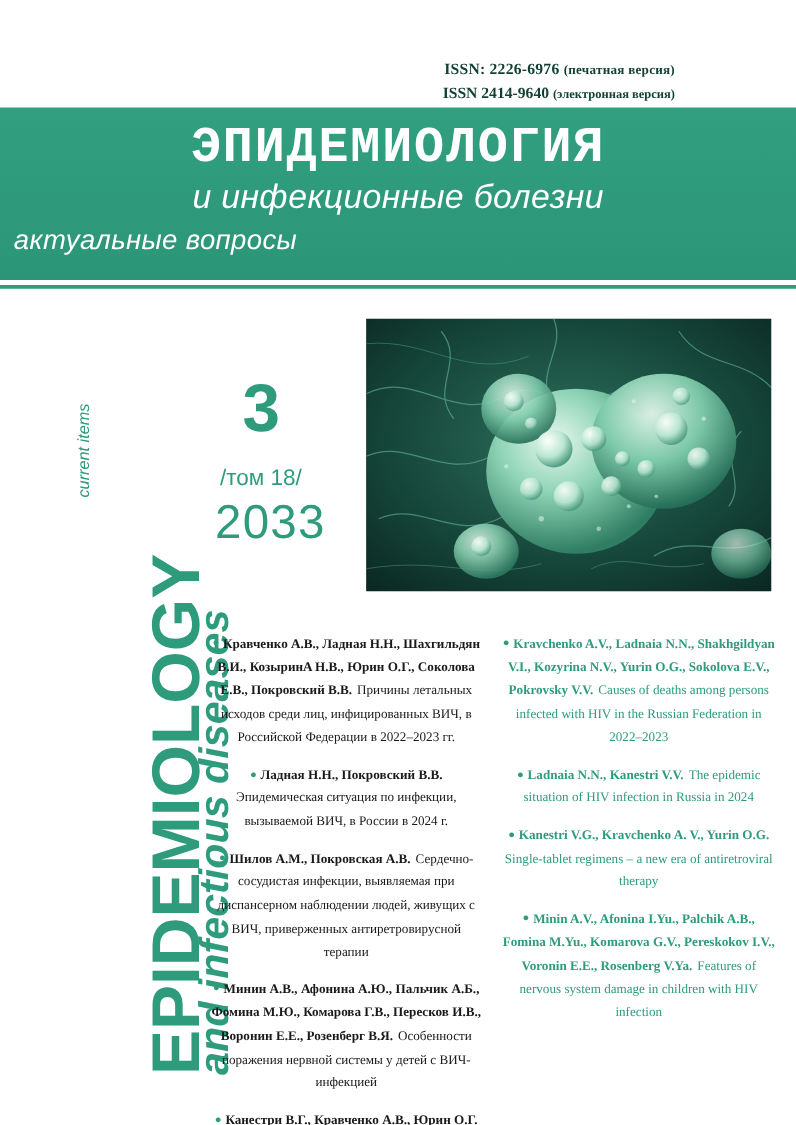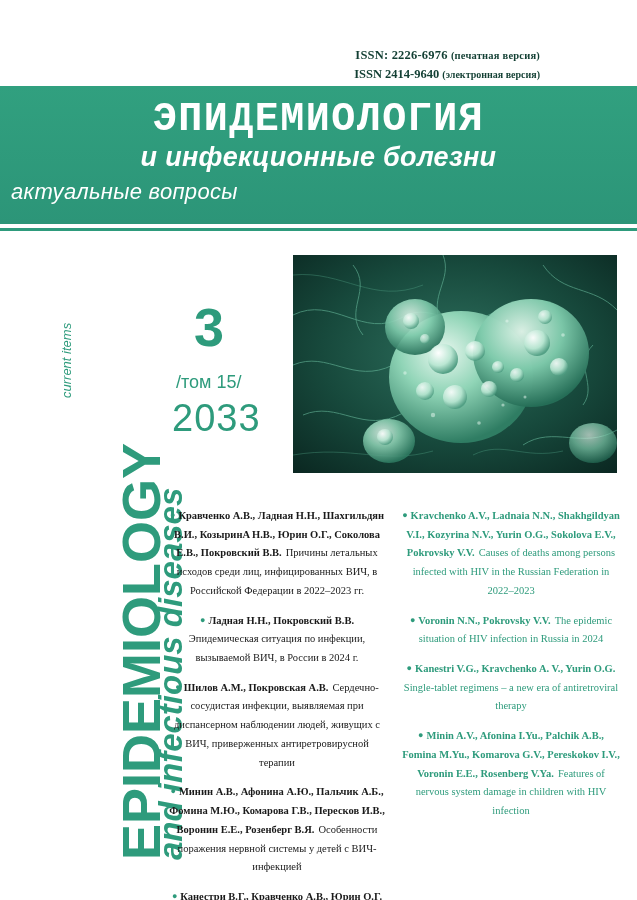--- a/index.html
+++ b/index.html
@@ -77,21 +77,21 @@
   }
   .masthead-sub {
     position: absolute;
     top: 58px;
     left: 0;
     width: 637px;
     text-align: center;
     color: #ffffff;
     font-family: "Liberation Sans", sans-serif;
     font-style: italic;
-    font-weight: bold;
+    font-weight: normal;
     font-size: 27px;
     letter-spacing: 0.3px;
     line-height: 1;
   }
   .masthead-sub2 {
     position: absolute;
     top: 95px;
     left: 11px;
     width: 637px;
     text-align: left;
@@ -254,21 +254,21 @@
   <div class="masthead-rule"></div>
 
   <div class="side-title">
     <div class="vert vert-epid">EPIDEMIOLOGY</div>
     <div class="vert vert-and">and infectious diseases</div>
     <div class="vert vert-current">current items</div>
   </div>
 
   <div class="issue-block">
     <div class="issue-num">3</div>
-    <div class="issue-vol">/том 15/</div>
+    <div class="issue-vol">/том 18/</div>
     <div class="issue-year">2033</div>
   </div>
 
   <div class="cover-img">
     <svg width="324" height="218" viewBox="0 0 324 218" xmlns="http://www.w3.org/2000/svg">
       <defs>
         <radialGradient id="bg" cx="50%" cy="45%" r="75%">
           <stop offset="0%" stop-color="#2d6f5d"></stop>
           <stop offset="55%" stop-color="#17493c"></stop>
           <stop offset="100%" stop-color="#0a2620"></stop>
@@ -367,21 +367,21 @@
       </div>
 
     </div>
 
     <div class="col col-en">
       <div class="entry">
         <span class="bullet">●</span><span class="authors">Kravchenko A.V., Ladnaia N.N., Shakhgildyan V.I., Kozyrina N.V., Yurin O.G., Sokolova E.V., Pokrovsky V.V.</span>
         <span class="title">Causes of deaths among persons infected with HIV in the Russian Federation in 2022–2023</span>
       </div>
       <div class="entry">
-        <span class="bullet">●</span><span class="authors">Voronin N.N., Pokrovsky V.V.</span>
+        <span class="bullet">●</span><span class="authors">Ladnaia N.N., Kanestri V.V.</span>
         <span class="title">The epidemic situation of HIV infection in Russia in 2024</span>
       </div>
       <div class="entry">
         <span class="bullet">●</span><span class="authors">Kanestri V.G., Kravchenko A. V., Yurin O.G.</span>
         <span class="title">Single-tablet regimens – a new era of antiretroviral therapy</span>
       </div>
       <div class="entry">
         <span class="bullet">●</span><span class="authors">Minin A.V., Afonina I.Yu., Palchik A.B., Fomina M.Yu., Komarova G.V., Pereskokov I.V., Voronin E.E., Rosenberg V.Ya.</span>
         <span class="title">Features of nervous system damage in children with HIV infection</span>
       </div>

